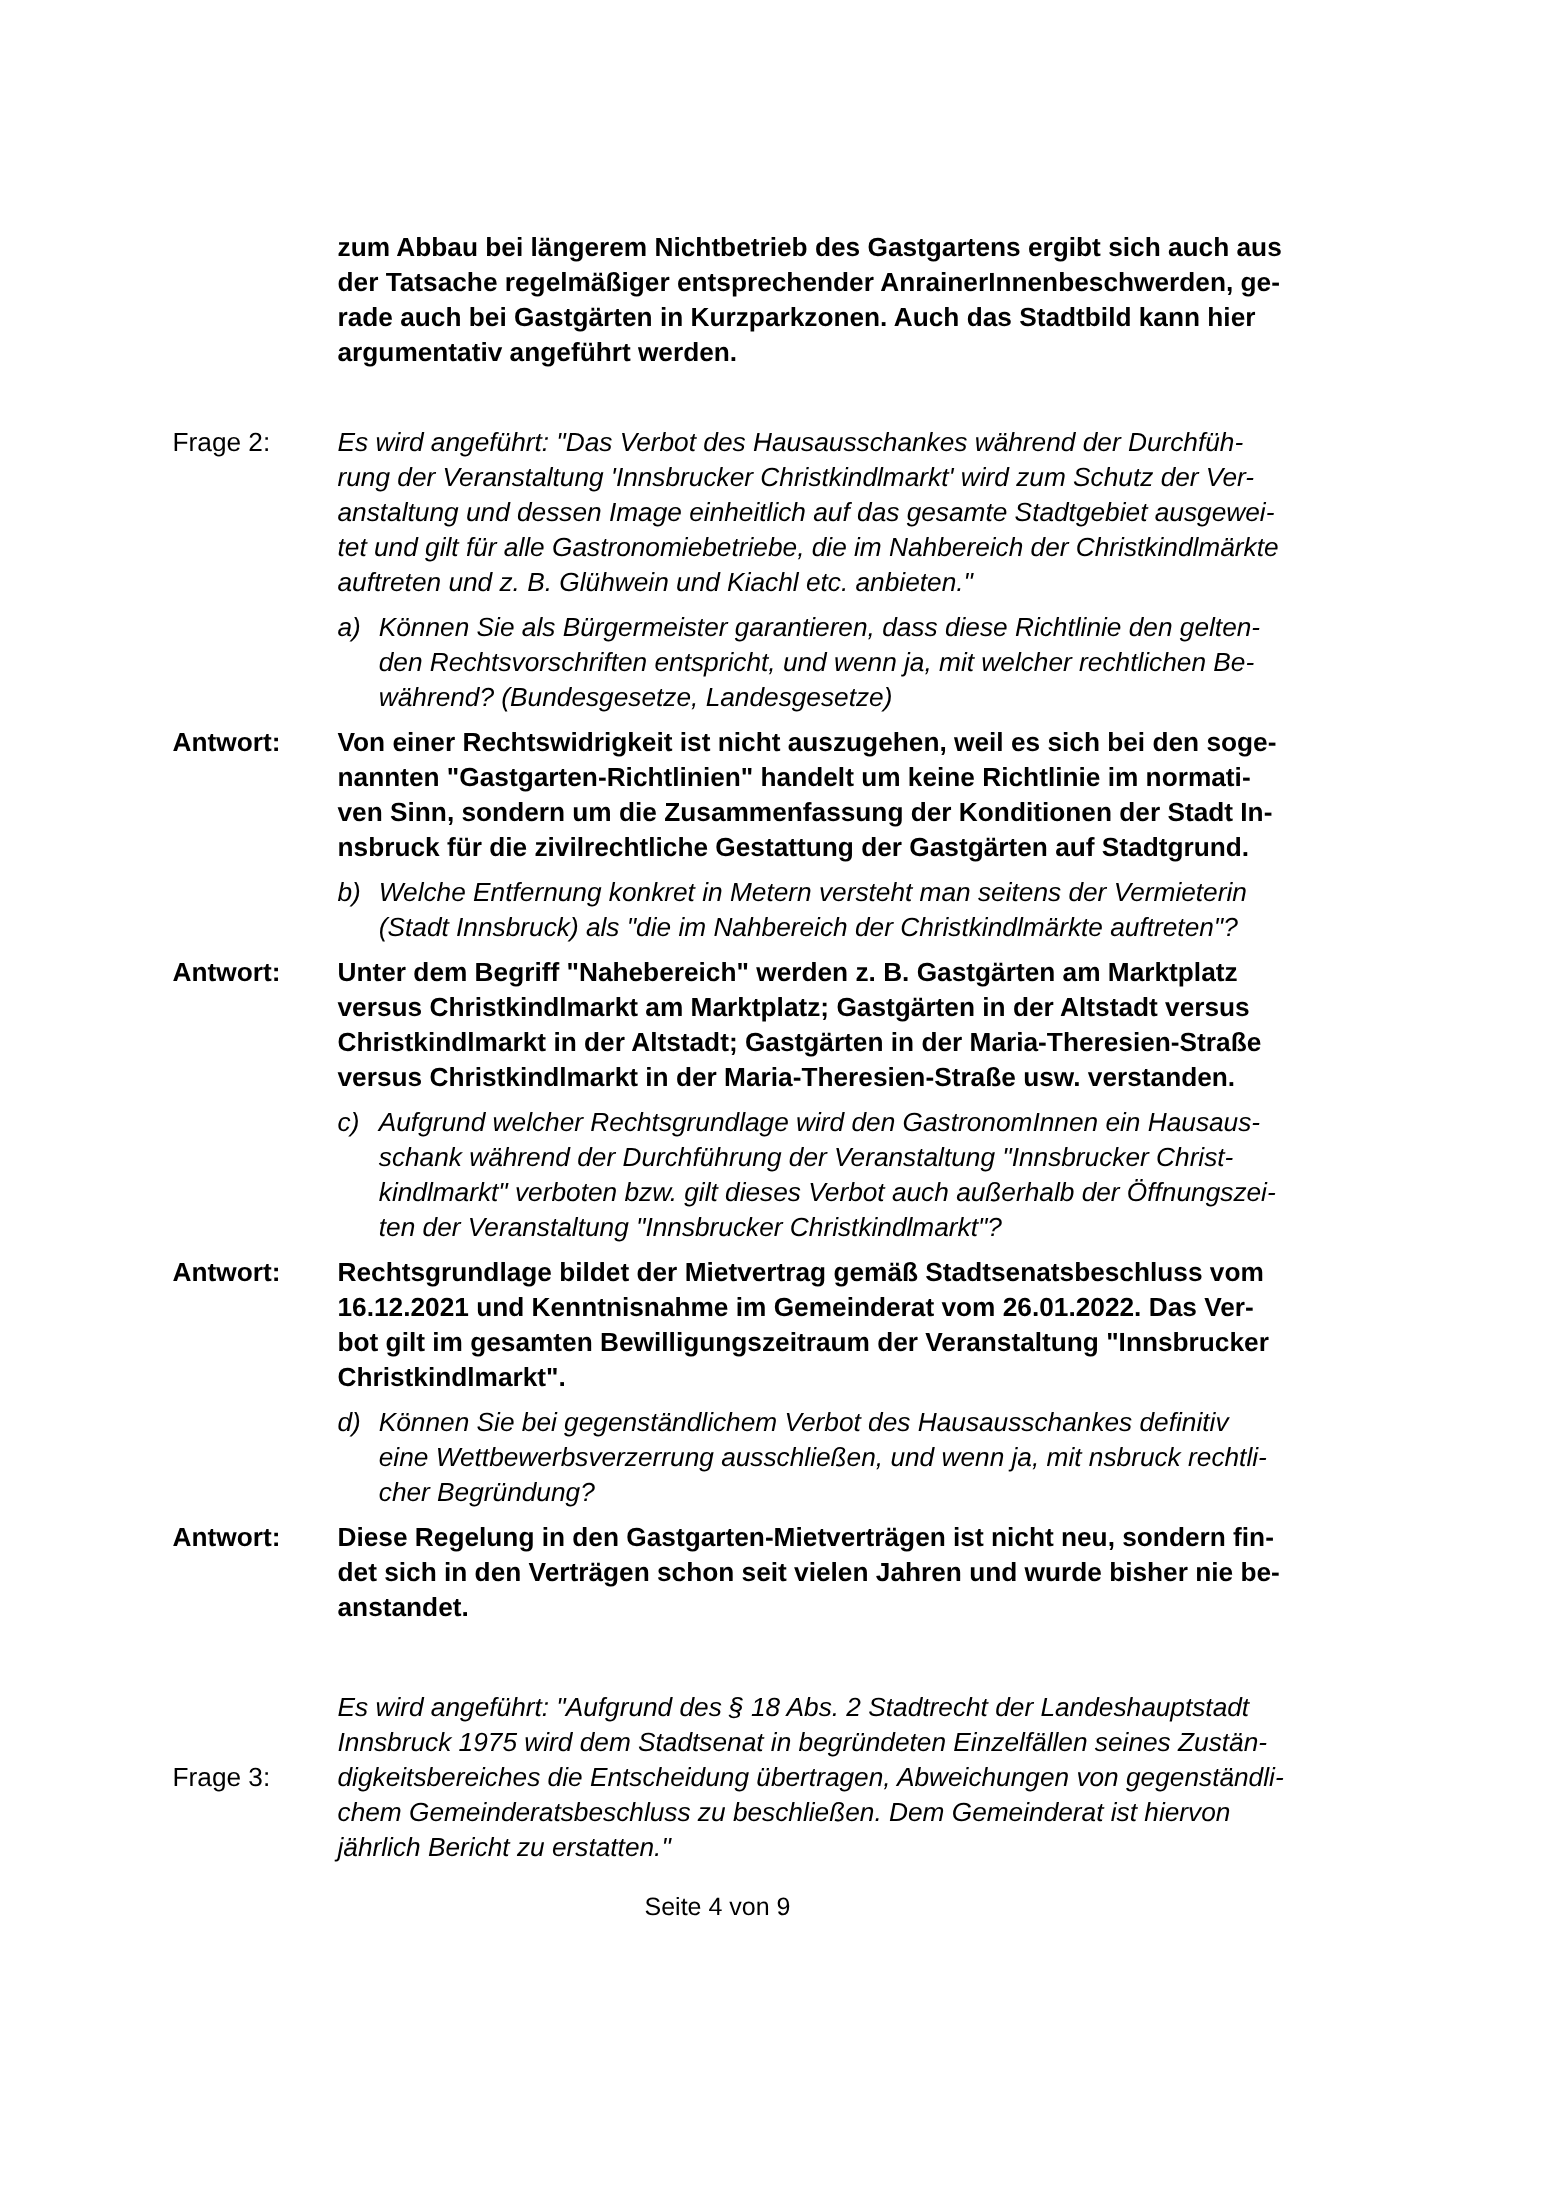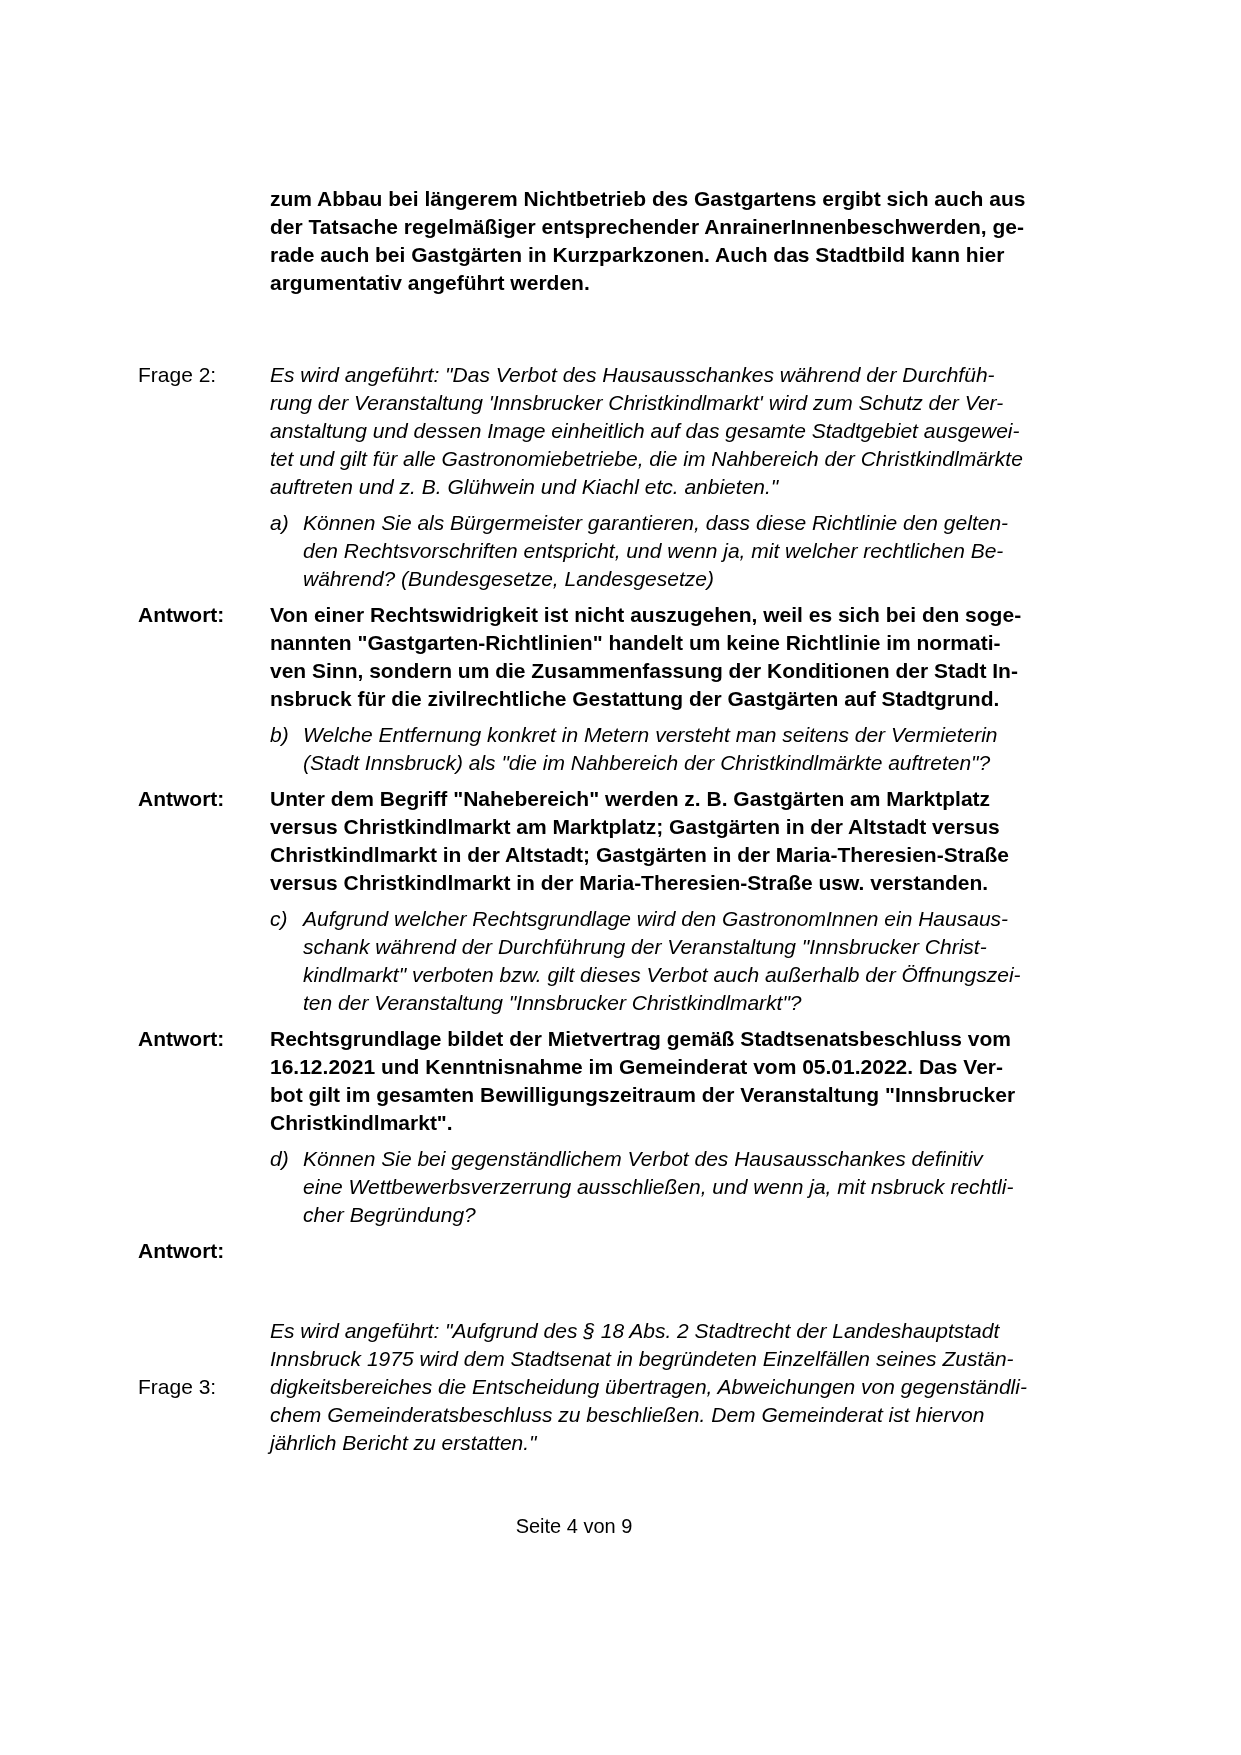--- a/index.html
+++ b/index.html
@@ -43,21 +43,21 @@
   .sub .marker {
     width: 33px;
     flex-shrink: 0;
   }
   .sub .subtext {
     flex: 1;
     white-space: pre-line;
   }
   .bold { font-weight: bold; }
   .italic { font-style: italic; }
-  .mt-lg { margin-top: 64px; }
+  .mt-lg { margin-top: 44px; }
   .mt-xl { margin-top: 52px; align-items: center; }
   .footer {
     position: absolute;
     top: 1512px;
     left: 138px;
     width: 872px;
     text-align: center;
     font-size: 20px;
   }
 </style>
@@ -126,37 +126,40 @@
         <div class="subtext italic">Aufgrund welcher Rechtsgrundlage wird den GastronomInnen ein Hausaus-
 schank während der Durchführung der Veranstaltung "Innsbrucker Christ-
 kindlmarkt" verboten bzw. gilt dieses Verbot auch außerhalb der Öffnungszei-
 ten der Veranstaltung "Innsbrucker Christkindlmarkt"?</div>
       </div>
     </div>
 
     <div class="block">
       <div class="label bold">Antwort:</div>
       <div class="body bold">Rechtsgrundlage bildet der Mietvertrag gemäß Stadtsenatsbeschluss vom
-16.12.2021 und Kenntnisnahme im Gemeinderat vom 05.01.2022. Das Ver-
+16.12.2021 und Kenntnisnahme im Gemeinderat vom 26.01.2022. Das Ver-
 bot gilt im gesamten Bewilligungszeitraum der Veranstaltung "Innsbrucker
 Christkindlmarkt".</div>
     </div>
 
     <div class="block">
       <div class="label"></div>
       <div class="body sub">
         <div class="marker italic">d)</div>
         <div class="subtext italic">Können Sie bei gegenständlichem Verbot des Hausausschankes definitiv
 eine Wettbewerbsverzerrung ausschließen, und wenn ja, mit nsbruck rechtli-
 cher Begründung?</div>
       </div>
     </div>
 
     <div class="block">
       <div class="label bold">Antwort:</div>
+      <div class="body bold">Diese Regelung in den Gastgarten-Mietverträgen ist nicht neu, sondern fin-
+det sich in den Verträgen schon seit vielen Jahren und wurde bisher nie be-
+anstandet.</div>
     </div>
 
     <div class="block mt-xl">
       <div class="label">Frage 3:</div>
       <div class="body italic">Es wird angeführt: "Aufgrund des § 18 Abs. 2 Stadtrecht der Landeshauptstadt
 Innsbruck 1975 wird dem Stadtsenat in begründeten Einzelfällen seines Zustän-
 digkeitsbereiches die Entscheidung übertragen, Abweichungen von gegenständli-
 chem Gemeinderatsbeschluss zu beschließen. Dem Gemeinderat ist hiervon
 jährlich Bericht zu erstatten."</div>
     </div>

